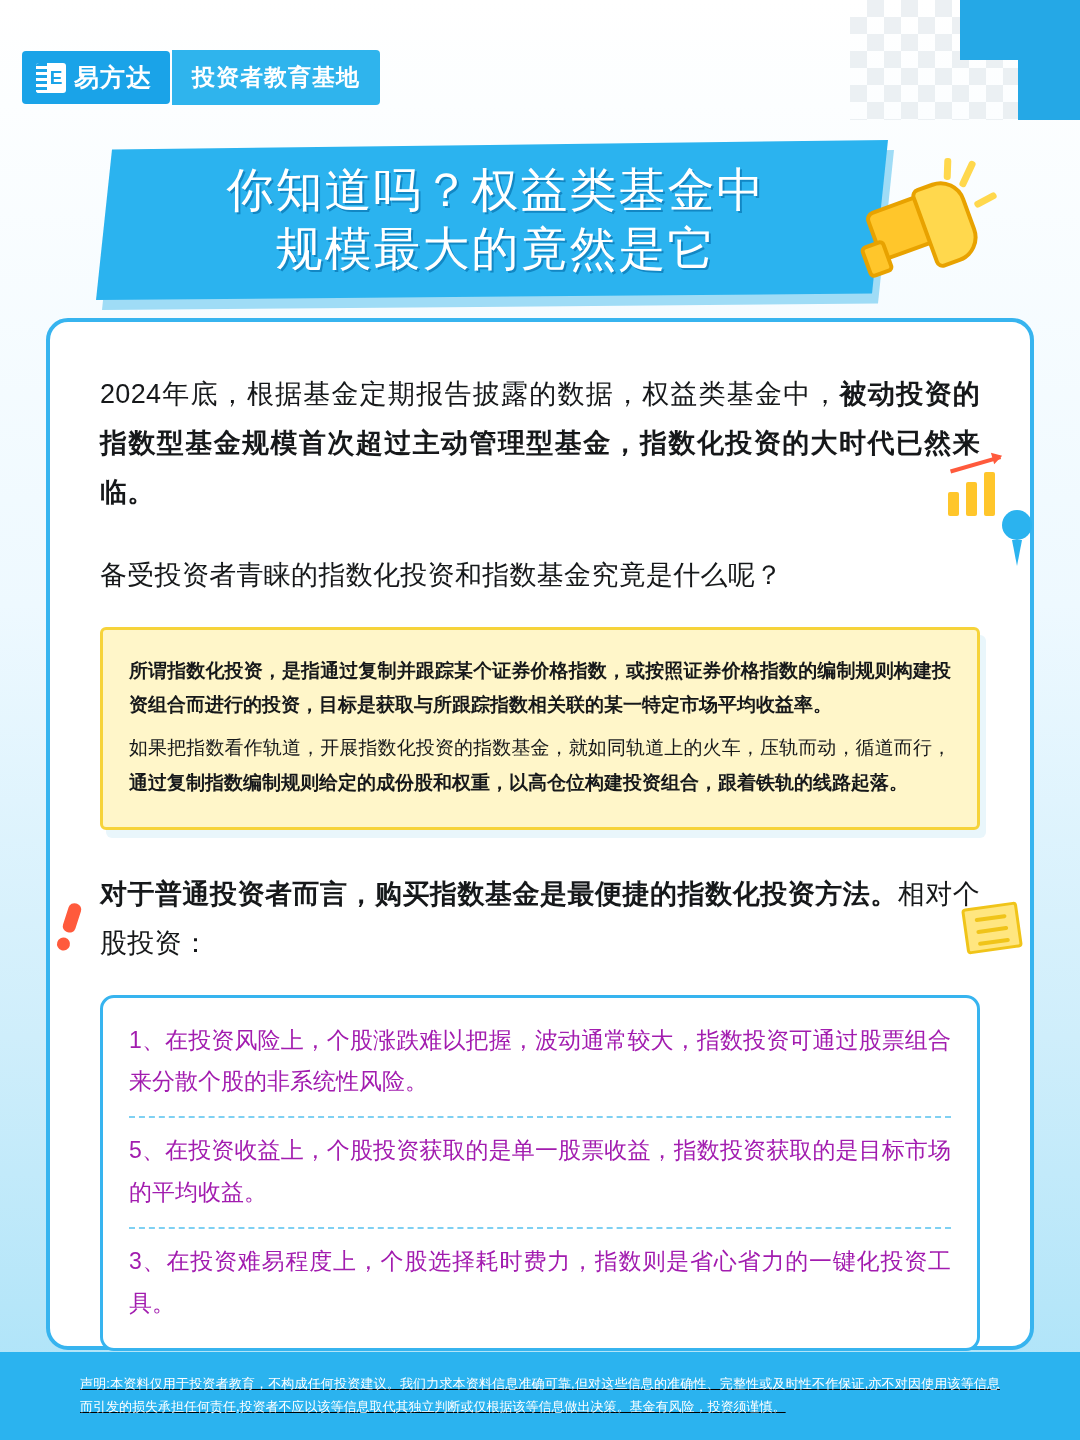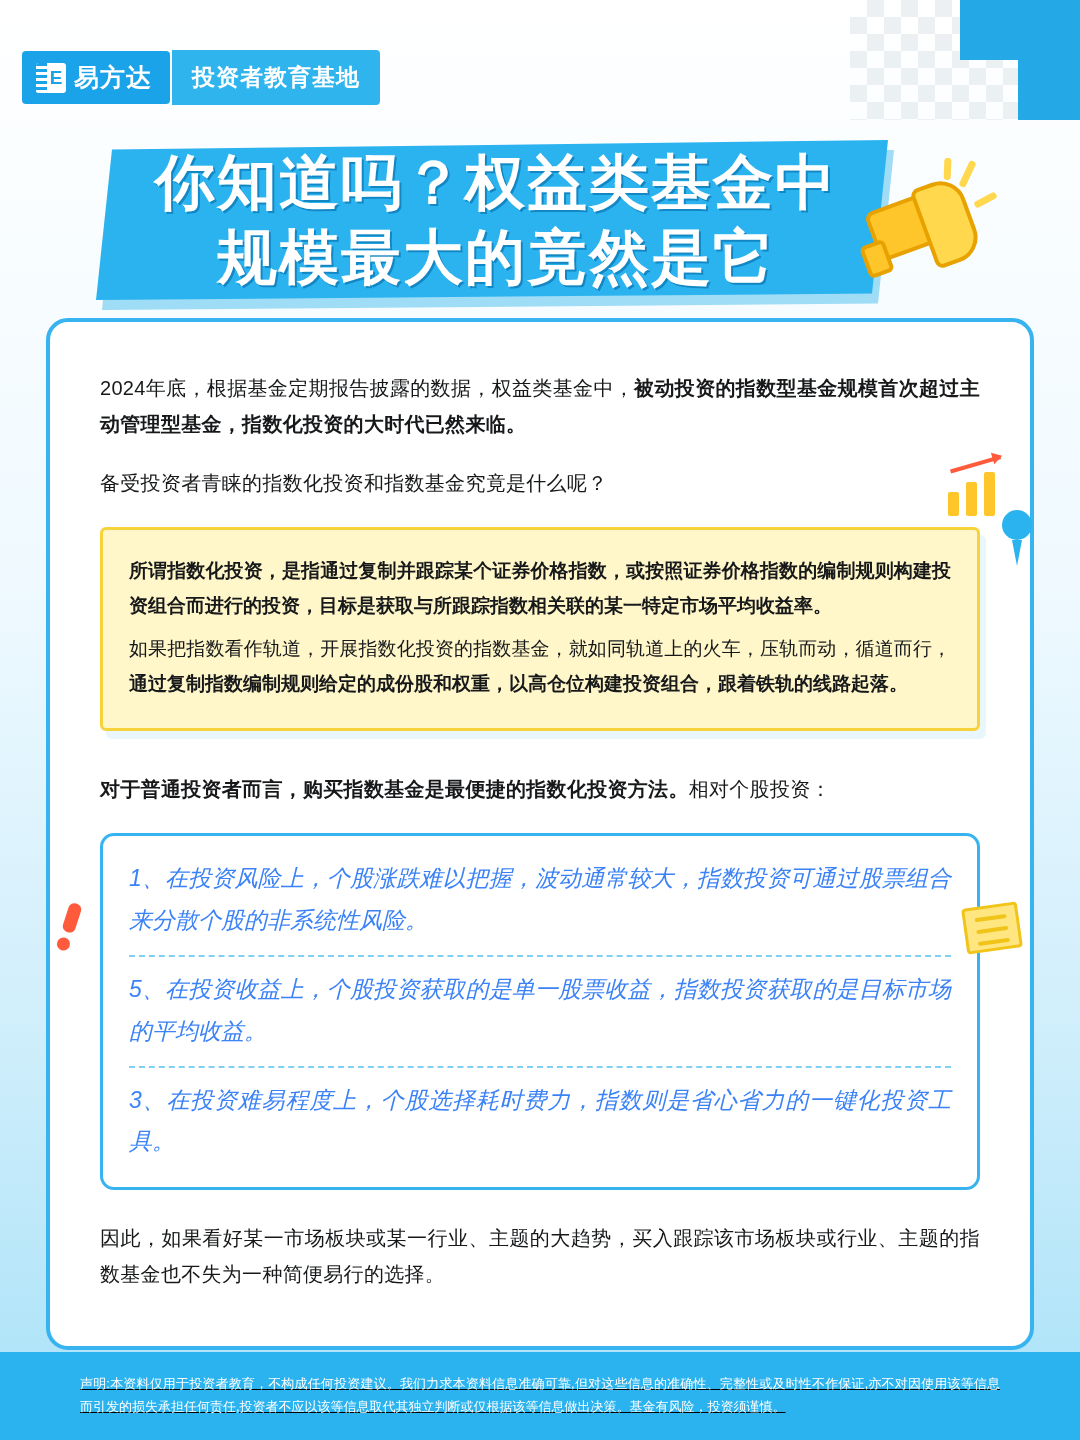--- a/index.html
+++ b/index.html
@@ -87,21 +87,21 @@
     box-shadow: 0 0 0 6px rgba(255,255,255,0.0);
   }
   .title-band-shadow {
     position: absolute; left: 6px; top: 10px; width: 800px; height: 160px;
     background: #9fdcf6;
     clip-path: polygon(2% 6%, 99% 0%, 97% 96%, 0% 100%);
   }
   .title-text {
     position: absolute; left: 0; top: 0; width: 800px; height: 160px;
     display: flex; flex-direction: column; align-items: center; justify-content: center;
-    color: #ffffff; font-weight: bold; font-size: 60px; line-height: 1.25;
+    color: #ffffff; font-weight: normal; font-size: 47px; line-height: 1.25;
     letter-spacing: 2px;
     text-shadow: 2px 2px 0 #1287c4;
   }
   
   .megaphone { position: absolute; right: -10px; top: 18px; width: 150px; height: 140px; }
   .meg-body {
     position: absolute; left: 34px; top: 40px;
     width: 84px; height: 52px;
     background: #ffc62b;
     border: 4px solid #e8a200;
@@ -130,27 +130,27 @@
   .card {
     position: absolute; left: 46px; top: 318px; width: 988px; height: 1032px;
     background: #ffffff;
     border: 4px solid #37b4ef;
     border-radius: 22px;
     z-index: 4;
   }
   .card-inner { padding: 48px 50px 0 50px; }
 
   p.body {
-    font-size: 20px;
+    font-size: 27px;
     line-height: 1.82;
     color: #16181a;
     letter-spacing: .3px;
     text-align: justify;
   }
-  p.body + p.body { margin-top: 22px; }
+  p.body + p.body { margin-top: 34px; }
   .b { font-weight: bold; }
 
   
   .yellow-box {
     position: relative;
     margin: 26px 0 0 0;
     background: #fff6c9;
     border: 3px solid #f6d33a;
     border-radius: 6px;
     padding: 24px 26px 26px 26px;
@@ -204,21 +204,21 @@
   }
 
   
   .list-box {
     margin-top: 26px;
     border: 3px solid #37b4ef;
     border-radius: 14px;
     padding: 22px 26px 24px 26px;
     background: #ffffff;
   }
-  .list-item { font-size: 23px; line-height: 1.8; color: #3b82f6; text-align: justify; font-style: italic; }
+  .list-item { font-size: 23px; line-height: 1.8; color: #a21caf; text-align: justify; }
   .divider {
     height: 0; border-top: 2px dashed #7fd0f2;
     margin: 14px 0 12px 0;
   }
 
   .closing { margin-top: 30px; }
 
   
   .footer {
     position: absolute; left: 0; bottom: 0; width: 1080px; height: 88px;

